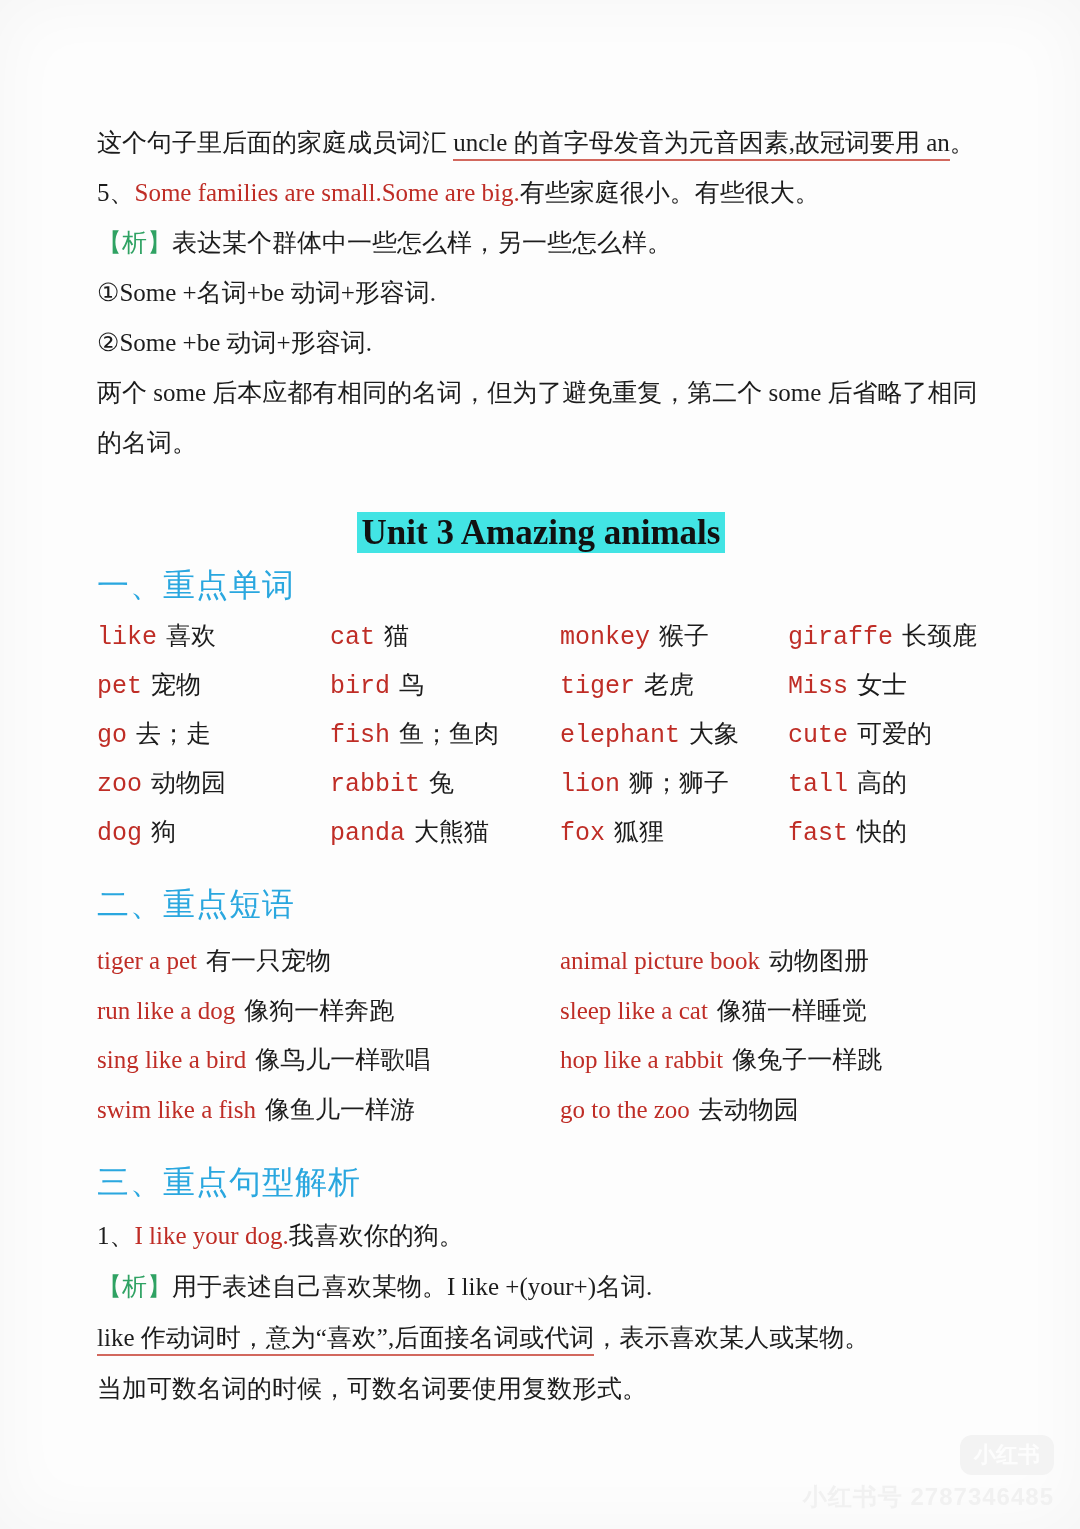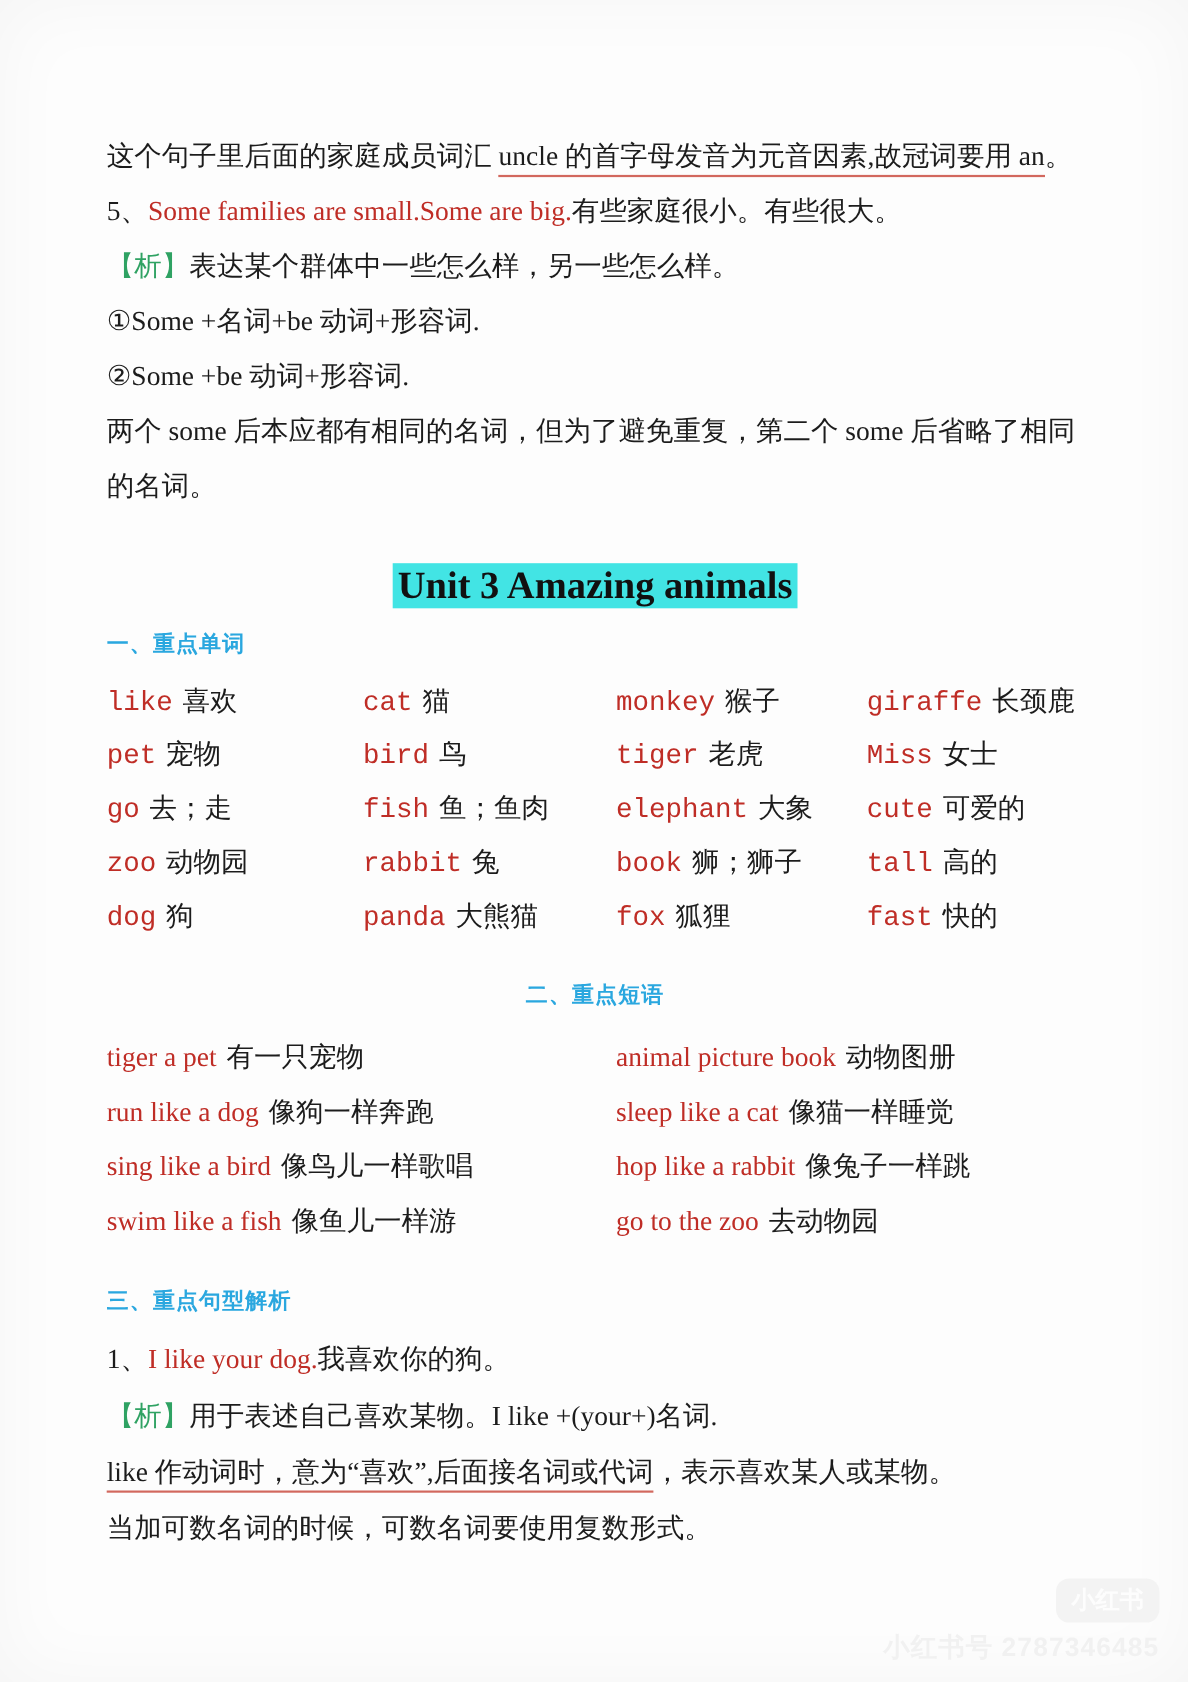--- a/index.html
+++ b/index.html
@@ -22,25 +22,25 @@
   .green{ color:var(--green,#2fa263); }
   .u-red{ border-bottom:2px solid var(--underline_red,#d2685e); padding-bottom:3px; }
   .unit-title { text-align:center; margin-top:46px; line-height:38px; }
   .unit-title .hl {
     background:var(--cyan_highlight,#42e4e4);
     font-weight:bold; font-size:35px; padding:1px 5px;
     color:#111;
   }
   .sec-heading {
     color:var(--blue_heading,#2aa7df);
-    font-weight:bold; font-size:20px; line-height:44px;
+    font-weight:normal; font-size:32px; line-height:44px;
     letter-spacing:1px;
   }
   .sec-heading.s1 { margin-top:8px; }
-  .sec-heading.s2 { margin-top:24px;text-align:center; }
+  .sec-heading.s2 { margin-top:24px; }
   .sec-heading.s3 { margin-top:26px; }
   .wgrid { display:grid; grid-template-columns:233px 230px 228px 1fr; margin-top:6px; }
   .wgrid .cell { line-height:49px; white-space:nowrap;font-family:Liberation Mono, monospace; }
   .pgrid { display:grid; grid-template-columns:463px 1fr; margin-top:10px; }
   .pgrid .cell { line-height:49.5px; white-space:nowrap; }
   .en { color:var(--red,#bf2d26); margin-right:9px; }
   .sent { margin-top:6px; }
   .watermark { position:absolute; right:26px; bottom:16px; text-align:right; }
   .wm-badge {
     display:inline-block; background:#f3f3f3; color:#fdfdfd;
@@ -82,21 +82,21 @@
     <div class="cell"><span class="en">pet</span><span>宠物</span></div>
     <div class="cell"><span class="en">bird</span><span>鸟</span></div>
     <div class="cell"><span class="en">tiger</span><span>老虎</span></div>
     <div class="cell"><span class="en">Miss</span><span>女士</span></div>
     <div class="cell"><span class="en">go</span><span>去；走</span></div>
     <div class="cell"><span class="en">fish</span><span>鱼；鱼肉</span></div>
     <div class="cell"><span class="en">elephant</span><span>大象</span></div>
     <div class="cell"><span class="en">cute</span><span>可爱的</span></div>
     <div class="cell"><span class="en">zoo</span><span>动物园</span></div>
     <div class="cell"><span class="en">rabbit</span><span>兔</span></div>
-    <div class="cell"><span class="en">book</span><span>狮；狮子</span></div>
+    <div class="cell"><span class="en">lion</span><span>狮；狮子</span></div>
     <div class="cell"><span class="en">tall</span><span>高的</span></div>
     <div class="cell"><span class="en">dog</span><span>狗</span></div>
     <div class="cell"><span class="en">panda</span><span>大熊猫</span></div>
     <div class="cell"><span class="en">fox</span><span>狐狸</span></div>
     <div class="cell"><span class="en">fast</span><span>快的</span></div>
   </div>
 
   <div class="sec-heading s2">二、重点短语</div>
   <div class="pgrid">
     <div class="cell"><span class="en">tiger a pet</span><span>有一只宠物</span></div>

